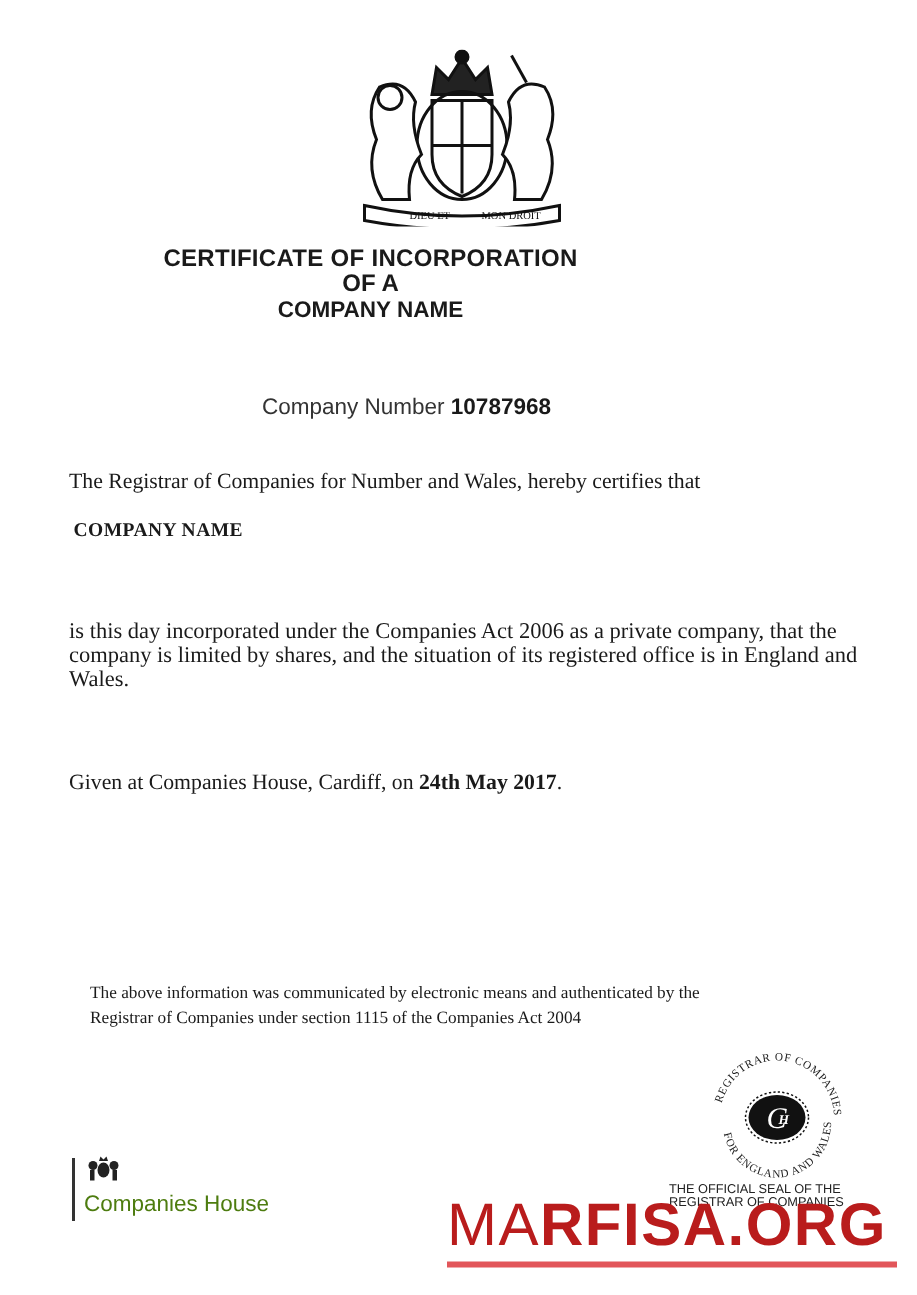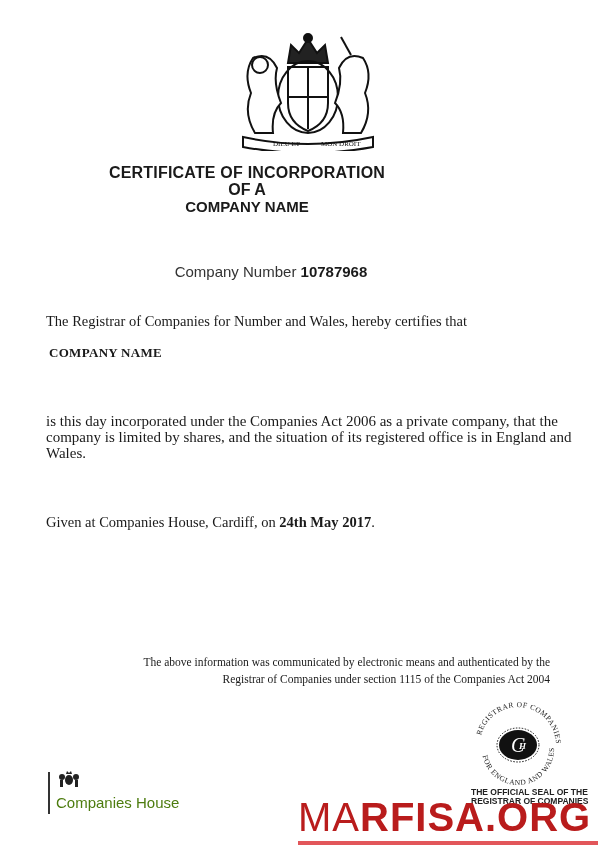--- a/index.html
+++ b/index.html
@@ -14,24 +14,24 @@
   .title-block .l2 { font-size:16px; }
   .title-block .l3 { font-size:15px; }
 
   .company-number { left:0; width:542px; top:263px; text-align:center; font-size:15px; color:#333; }
   .company-number b { color:#1a1a1a; }
 
   .p1 { left:46px; top:313px; font-size:14.5px; }
   .cname { left:49px; top:345px; font-size:13px; font-weight:bold; letter-spacing:0.3px; }
   .p2 { left:46px; top:413px; width:530px; font-size:15px; line-height:16px; }
   .p3 { left:46px; top:486px; font-size:14.5px;margin-top:28px; }
-  .footer-note { left:60px; width:490px; top:654px; text-align:right; font-size:11.5px; line-height:17px; }
+  .footer-note { left:60px; width:490px; top:654px; text-align:left; font-size:11.5px; line-height:17px; }
 
   #seal { left:468px; top:697px; width:100px; height:92px; }
-  .seal-caption { left:471px; top:788px; font-size:8.5px; font-weight:bold; line-height:9px; color:#222; }
+  .seal-caption { left:446px; top:788px; font-size:8.5px; font-weight:normal; line-height:9px; color:#222; }
 
   .ch-logo { left:48px; top:770px; width:150px; height:46px; }
   .ch-bar { position:absolute; left:0; top:2px; width:2px; height:42px; background:#333; }
   .ch-crest { position:absolute; left:10px; top:0; width:22px; height:18px; }
   .ch-name { position:absolute; left:8px; top:24px; font-size:15px; color:#4d7c0f; white-space:nowrap; }
 
   .watermark { left:298px; top:795px; font-size:40px; font-weight:bold; color:#b91c1c; letter-spacing:1px; line-height:44px; }
   .watermark .thin { font-weight:normal; }
   .wm-line { left:298px; top:841px; width:300px; height:4px; background:#e2565a; }
 </style>

